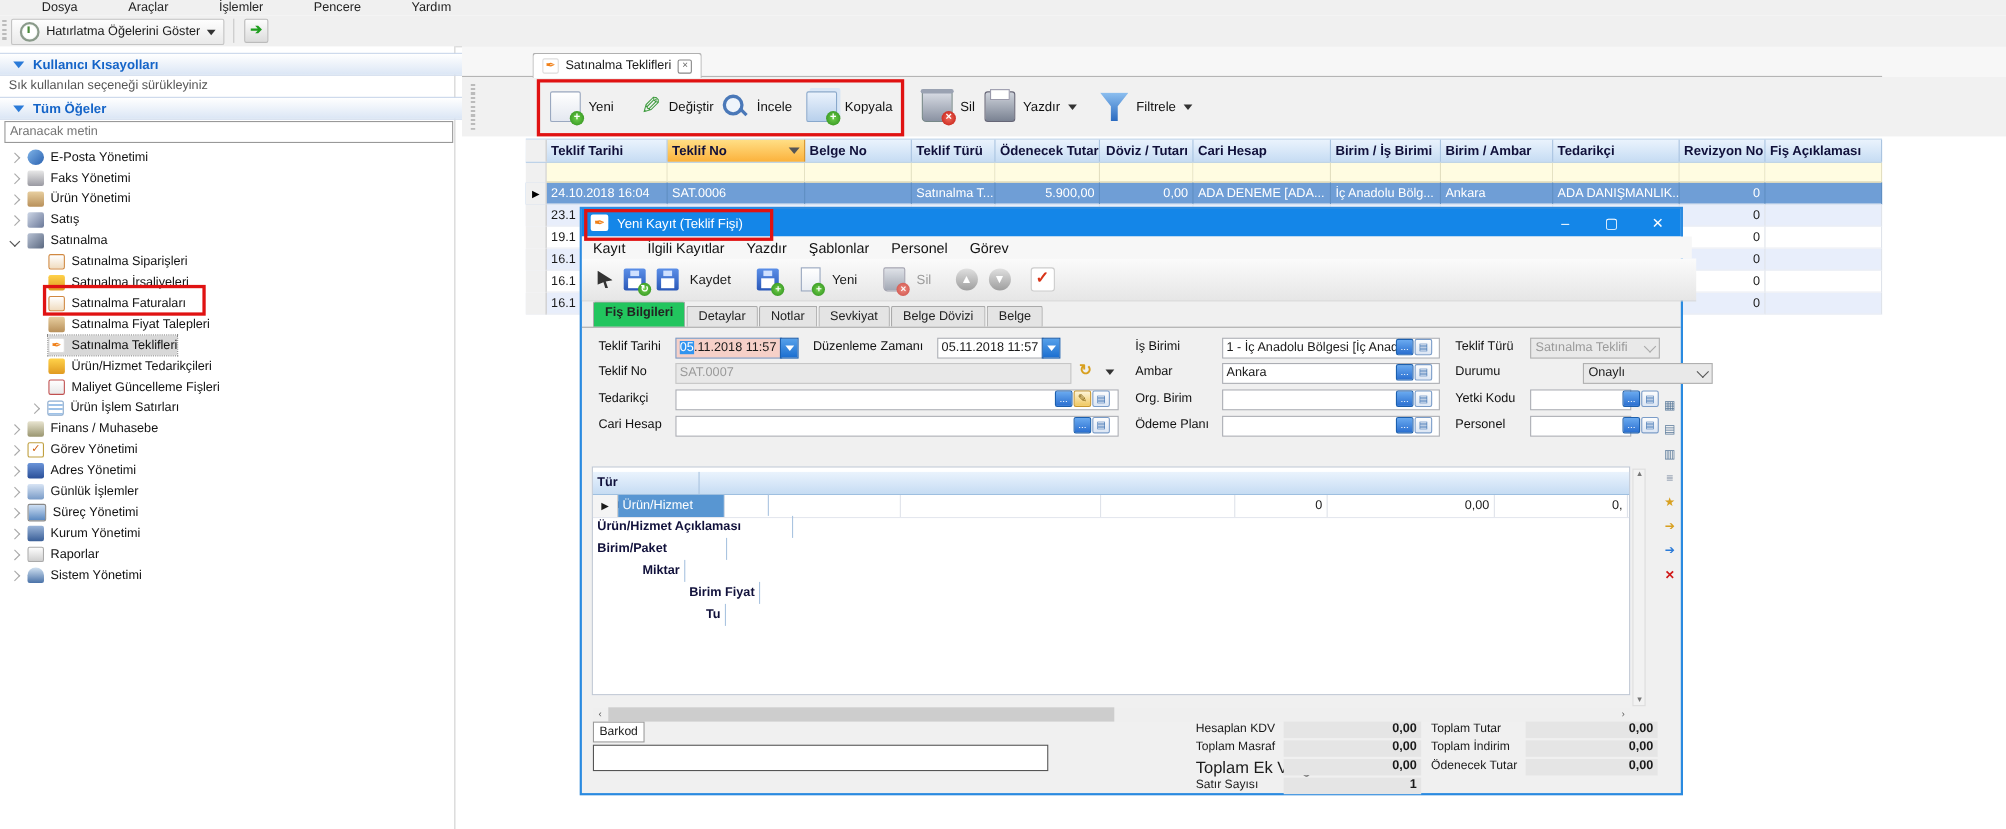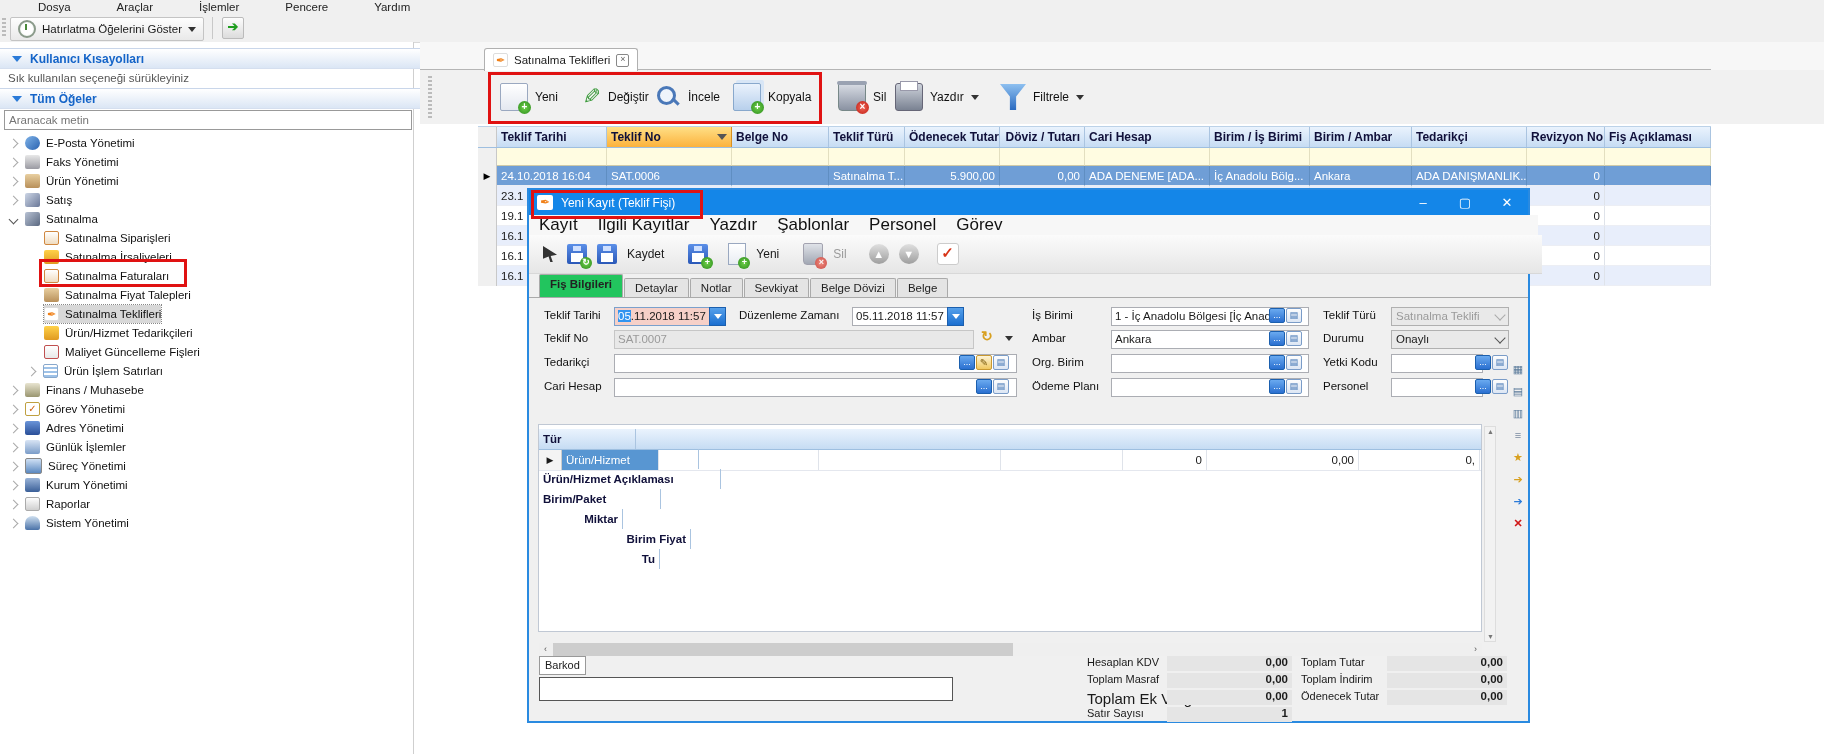--- a/index.html
+++ b/index.html
@@ -90,21 +90,21 @@
   .rsel .cell{border-right:1px solid #5f8ec2;}
   .ralt{background:#e8eefb;}
   
   .redbox{border:3px solid #e01212;z-index:99;pointer-events:none;}
   
   .dialog{left:527px;top:188px;width:1003px;height:535px;background:#f0f0f0;border:2px solid #2a8ae0;box-sizing:border-box;z-index:10;}
   .dtitle{position:absolute;left:0;top:0;width:999px;height:25px;background:#1486e8;display:flex;align-items:center;color:#fff;font-size:12px;gap:8px;padding-left:8px;box-sizing:border-box;}
   .dquill{width:16px;height:15px;background:#fff;border-radius:2px;color:#f08018;font-size:12px;line-height:14px;text-align:center;}
   .dctrl{position:absolute;right:0;top:0;height:25px;display:flex;}
   .dctrl span{width:42px;height:25px;display:flex;align-items:center;justify-content:center;color:#fff;font-size:13px;}
-  .dmenu{position:absolute;left:0;top:25px;width:999px;height:20px;background:#f7f7f7;display:flex;gap:20px;padding-left:10px;align-items:center;font-size:17px;color:#111;}
+  .dmenu{position:absolute;left:0;top:25px;width:999px;height:20px;background:#f7f7f7;display:flex;gap:20px;padding-left:10px;align-items:center;font-size:13px;color:#111;}
   .dtool{position:absolute;left:0;top:45px;width:999px;height:38px;background:linear-gradient(#fbfbfb,#e6e6e6);border-bottom:1px solid #d8d8d8;display:flex;align-items:center;gap:10px;padding-left:14px;font-size:12px;}
   .fd{width:20px;height:20px;border-radius:2px;background:linear-gradient(#5b8fe8,#2a58b8);position:relative;flex:none;}
   .fd::before{content:"";position:absolute;left:4px;top:9px;right:4px;bottom:2px;background:#fff;}
   .fd::after{content:"";position:absolute;left:6px;top:2px;right:6px;height:5px;background:#cfe0ff;}
   .fbadge{position:absolute;right:-5px;bottom:-5px;width:12px;height:12px;border-radius:50%;background:radial-gradient(#6fd04a,#2a8a1a);color:#fff;font-size:9px;line-height:11px;text-align:center;font-weight:bold;z-index:2;}
   .dpage{width:16px;height:20px;background:linear-gradient(#fff,#e8ecf2);border:1px solid #9aa8c0;position:relative;flex:none;}
   .dtrash{width:18px;height:20px;background:linear-gradient(#d8dce4,#8a92a2);border:1px solid #889;border-radius:2px 2px 4px 4px;position:relative;opacity:.75;flex:none;}
   .gcirc{width:20px;height:20px;border-radius:50%;background:linear-gradient(#e0e0e0,#9e9e9e);color:#fff;font-size:11px;line-height:20px;text-align:center;font-weight:bold;flex:none;}
   .dcheck{width:20px;height:20px;background:#fff;border:1px solid #ccc;border-radius:3px;color:#d83418;font-weight:bold;font-size:15px;line-height:18px;text-align:center;flex:none;}
   .pointer-ico{width:14px;height:16px;clip-path:polygon(0 0,100% 55%,55% 62%,70% 100%,52% 100%,40% 66%,0 80%);background:#333;position:relative;flex:none;}
@@ -535,21 +535,21 @@
     <div class="fin dis" style="left:85px;top:140px;width:352px">SAT.0007</div>
     <span class="frm-lbl goldr" style="left:452px;top:138px">↻</span>
     <span class="caret" style="position:absolute;left:476px;top:146px"></span>
     <span class="frm-lbl" style="left:503px;top:142px">Ambar</span>
     <div class="fin" style="left:582px;top:140px;width:190px">Ankara</div>
     <div class="inbtns" style="left:740px;top:141px">
         <span class="bdots">...</span>
         <span class="bwin">▤</span>
       </div>
     <span class="frm-lbl" style="left:794px;top:142px">Durumu</span>
-    <div class="combo" style="left:862px;top:140px;width:118px">
+    <div class="combo" style="left:910px;top:140px;width:118px">
         <span>Onaylı</span>
         <span class="cchev"></span>
       </div>
 
     <span class="frm-lbl" style="left:15px;top:166px">Tedarikçi</span>
     <div class="fin" style="left:85px;top:164px;width:395px"></div>
     <div class="inbtns" style="left:430px;top:165px">
         <span class="bdots">...</span>
         <span class="bwand">✎</span>
         <span class="bwin">▤</span>

